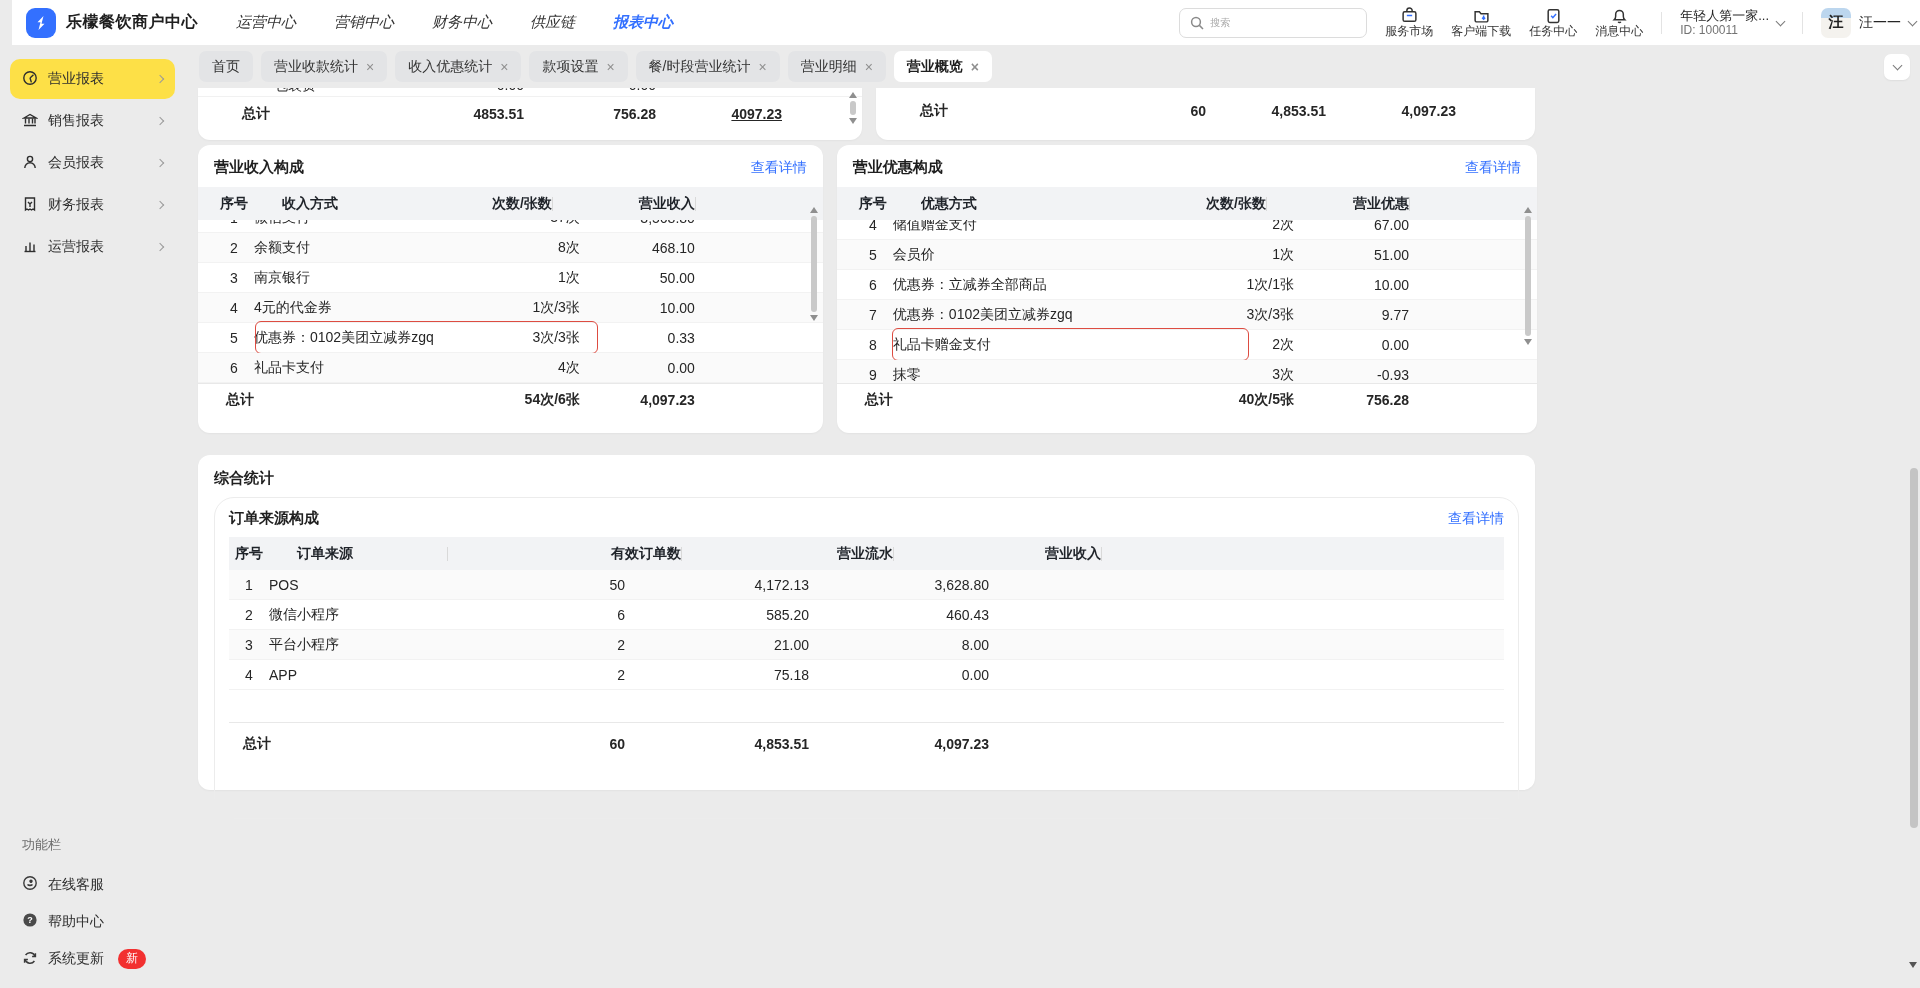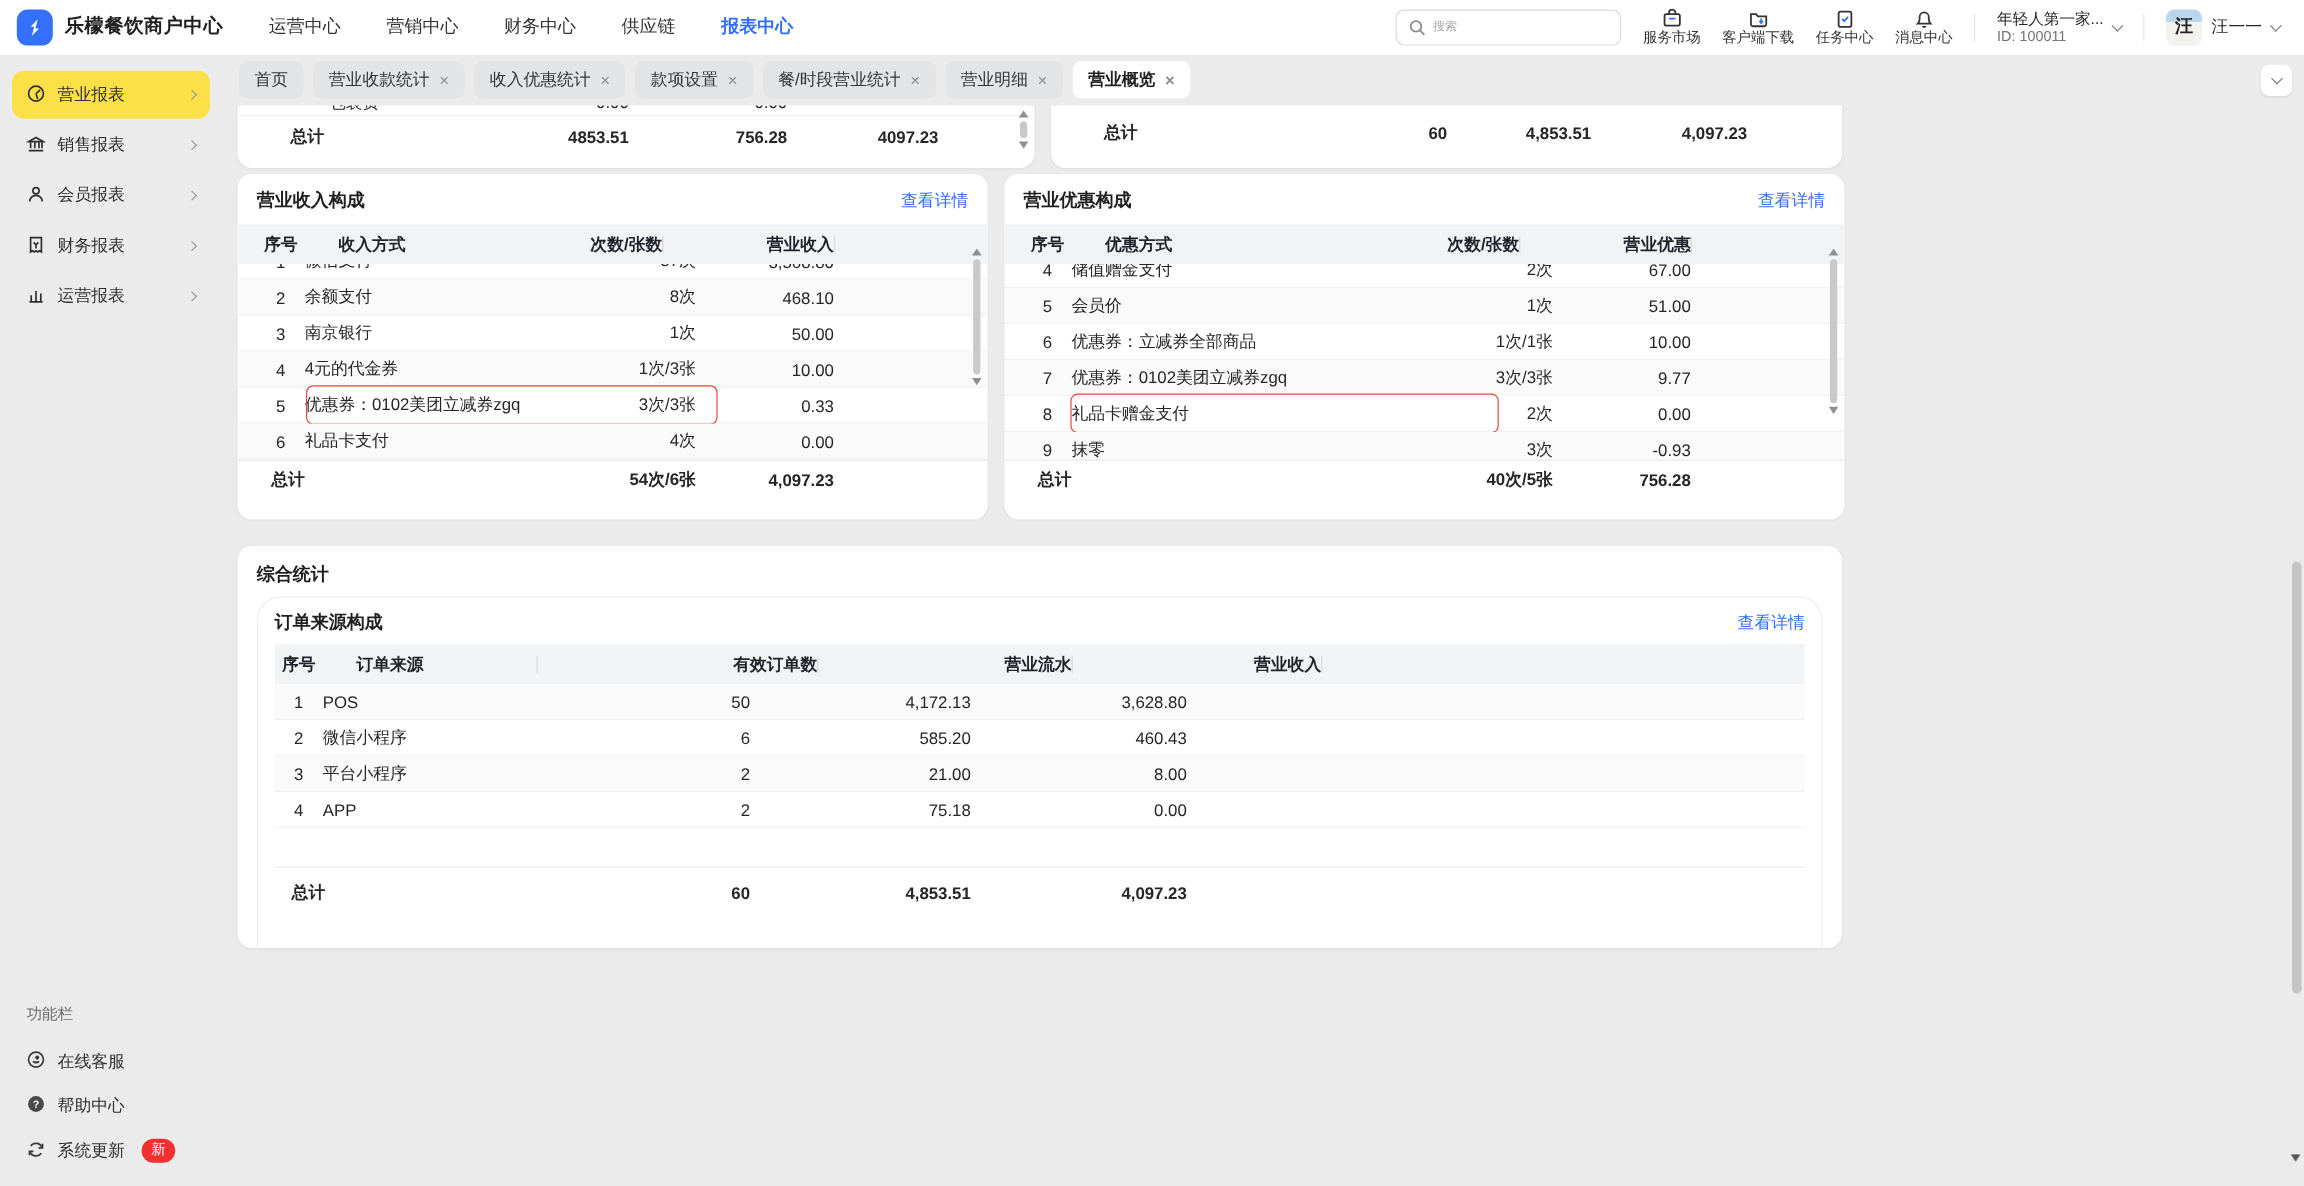--- a/index.html
+++ b/index.html
@@ -1,25 +1,25 @@
 <!DOCTYPE html>
 <html><head>
 <meta charset="utf-8">
 <style>
   * { margin:0; padding:0; box-sizing:border-box; }
   html,body { width:1920px; height:988px; overflow:hidden; }
   body { font-family:"Liberation Sans","DejaVu Sans",sans-serif; background:#ebebeb; color:#262626; font-size:14px; }
 
   
-  .topbar { position:fixed; top:0; left:0; right:0; height:45px; background:#fff; display:flex; align-items:center; padding:0 20px 0 14px; z-index:30; }
+  .topbar { position:fixed; top:0; left:12px; right:0; height:45px; background:#fff; display:flex; align-items:center; padding:0 4px 0 14px; z-index:30; }
   .brand { display:flex; align-items:center; gap:10px; width:182px; flex:0 0 auto; }
   .logo { width:30px; height:30px; border-radius:9px; background:#3370ff; display:flex; align-items:center; justify-content:center; }
   .brand-title { font-size:16px; font-weight:700; color:#1f1f1f; letter-spacing:.5px; }
   .mainnav { display:flex; align-items:center; gap:38px; margin-left:28px; }
-  .mainnav a { text-decoration:none; color:#333; font-size:15px; cursor:pointer; }
+  .mainnav a { text-decoration:none; color:#333; font-size:15px; cursor:pointer;font-style:italic; }
   .mainnav a.active { color:#3370ff; font-weight:600; }
   .topbar-right { margin-left:auto; display:flex; align-items:center; gap:18px; }
   .searchbox { width:188px; height:30px; border:1px solid #dcdcdc; border-radius:7px; display:flex; align-items:center; gap:6px; padding:0 10px; color:#9a9a9a; }
   .searchbox input { border:none; outline:none; width:140px; font-size:10px; background:transparent; color:#333; }
   .searchbox input::placeholder { color:#a8a8a8; }
   .quick { display:flex; flex-direction:column; align-items:center; gap:1px; font-size:12px; color:#333; cursor:pointer; line-height:13px; }
   .quick svg { display:block; }
   .vdiv { width:1px; height:22px; background:#e3e3e3; }
   .store { display:flex; align-items:center; gap:8px; cursor:pointer; }
   .store-lines { }
@@ -325,21 +325,21 @@
               <span class="num" style="width:132px;font-weight:400;">0.00</span>
               <span class="num" style="width:126px;font-weight:400;"></span>
               <span style="width:64px;"></span>
             </span>
           </div>
           <div class="gtotal" style="padding:0 16px;">
             <span class="gt-label">总计</span>
             <span class="gt-name"></span>
             <span class="num" style="width:140px;">4853.51</span>
             <span class="num" style="width:132px;">756.28</span>
-            <span class="num" style="width:126px;">4097.23</span>
+            <span class="num" style="width:126px;text-decoration:underline;">4097.23</span>
             <span style="width:64px;"></span>
           </div>
         </div>
         <div class="vscroll" style="top:4px;height:44px;">
             <span class="tri-up"></span>
             <span class="vthumb" style="height:14px;"></span>
             <span class="tri-down"></span>
           </div>
       </div>
       <div class="card clipped tr-card">

